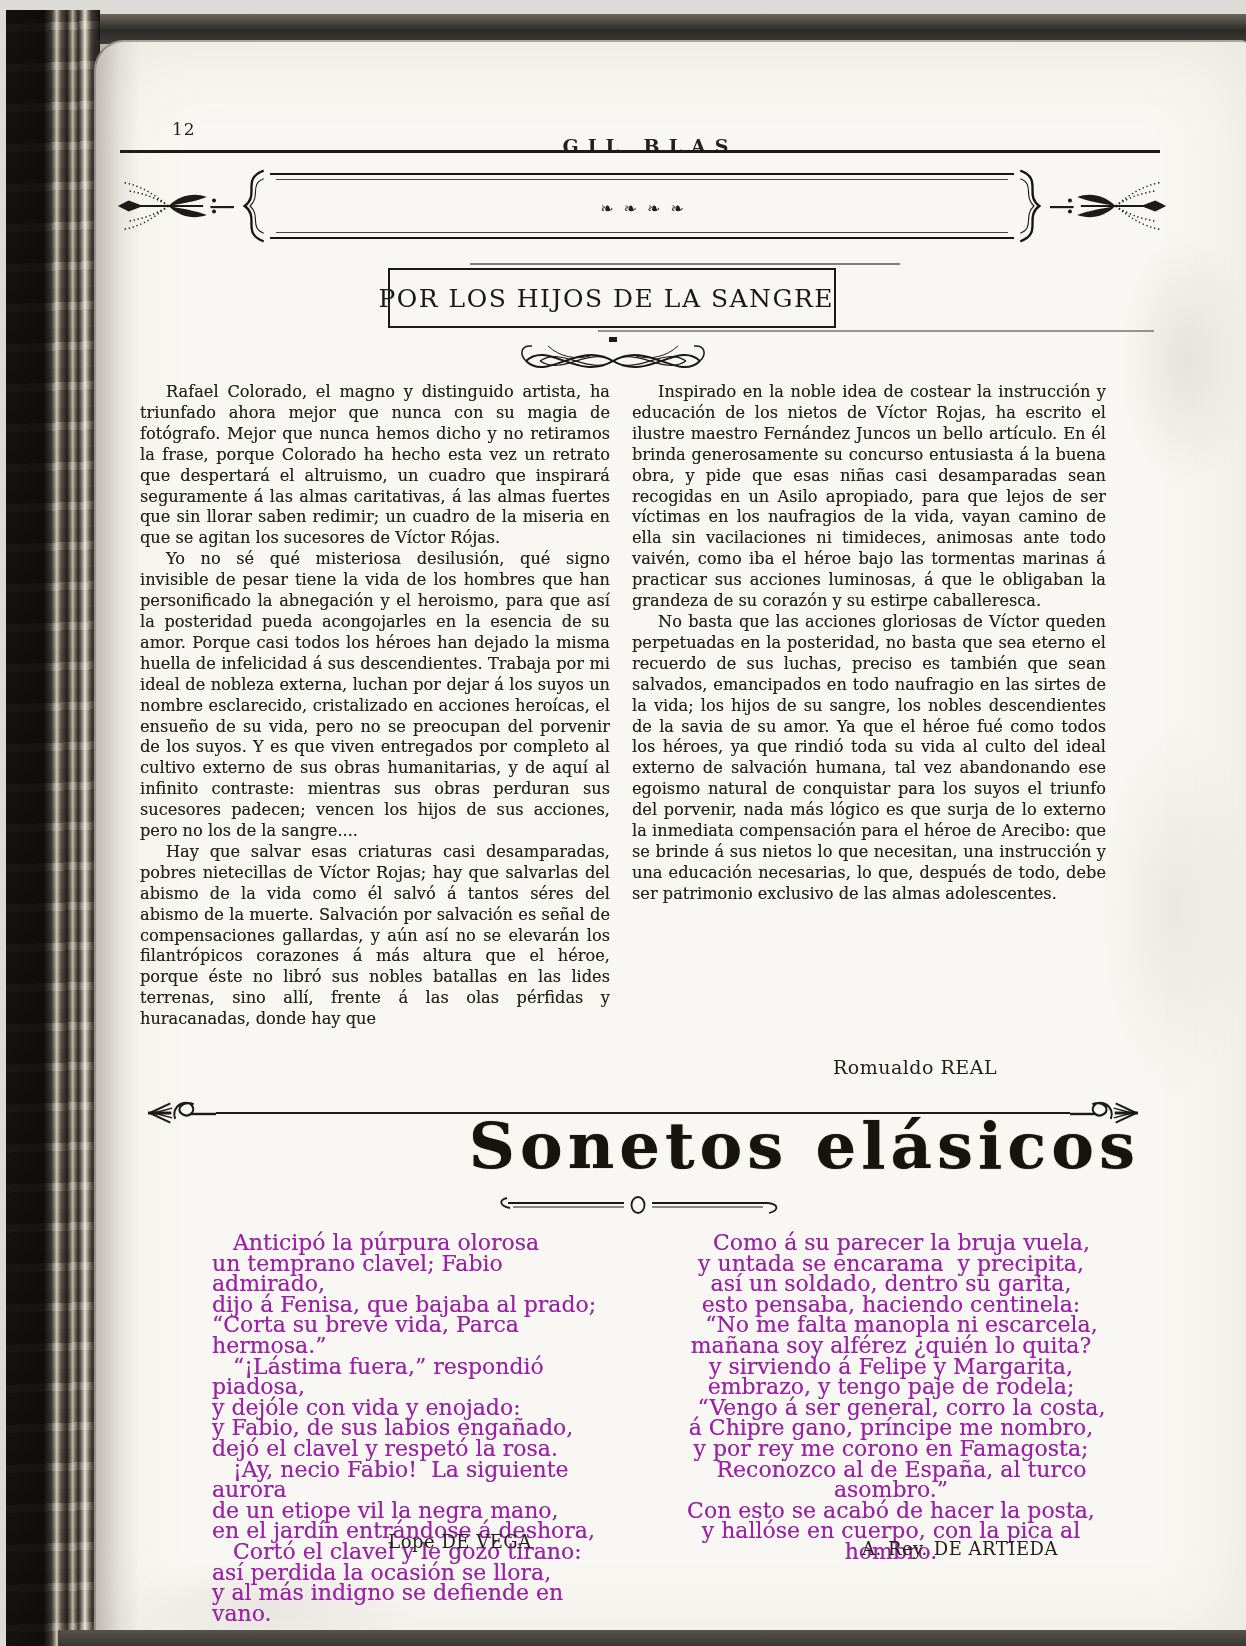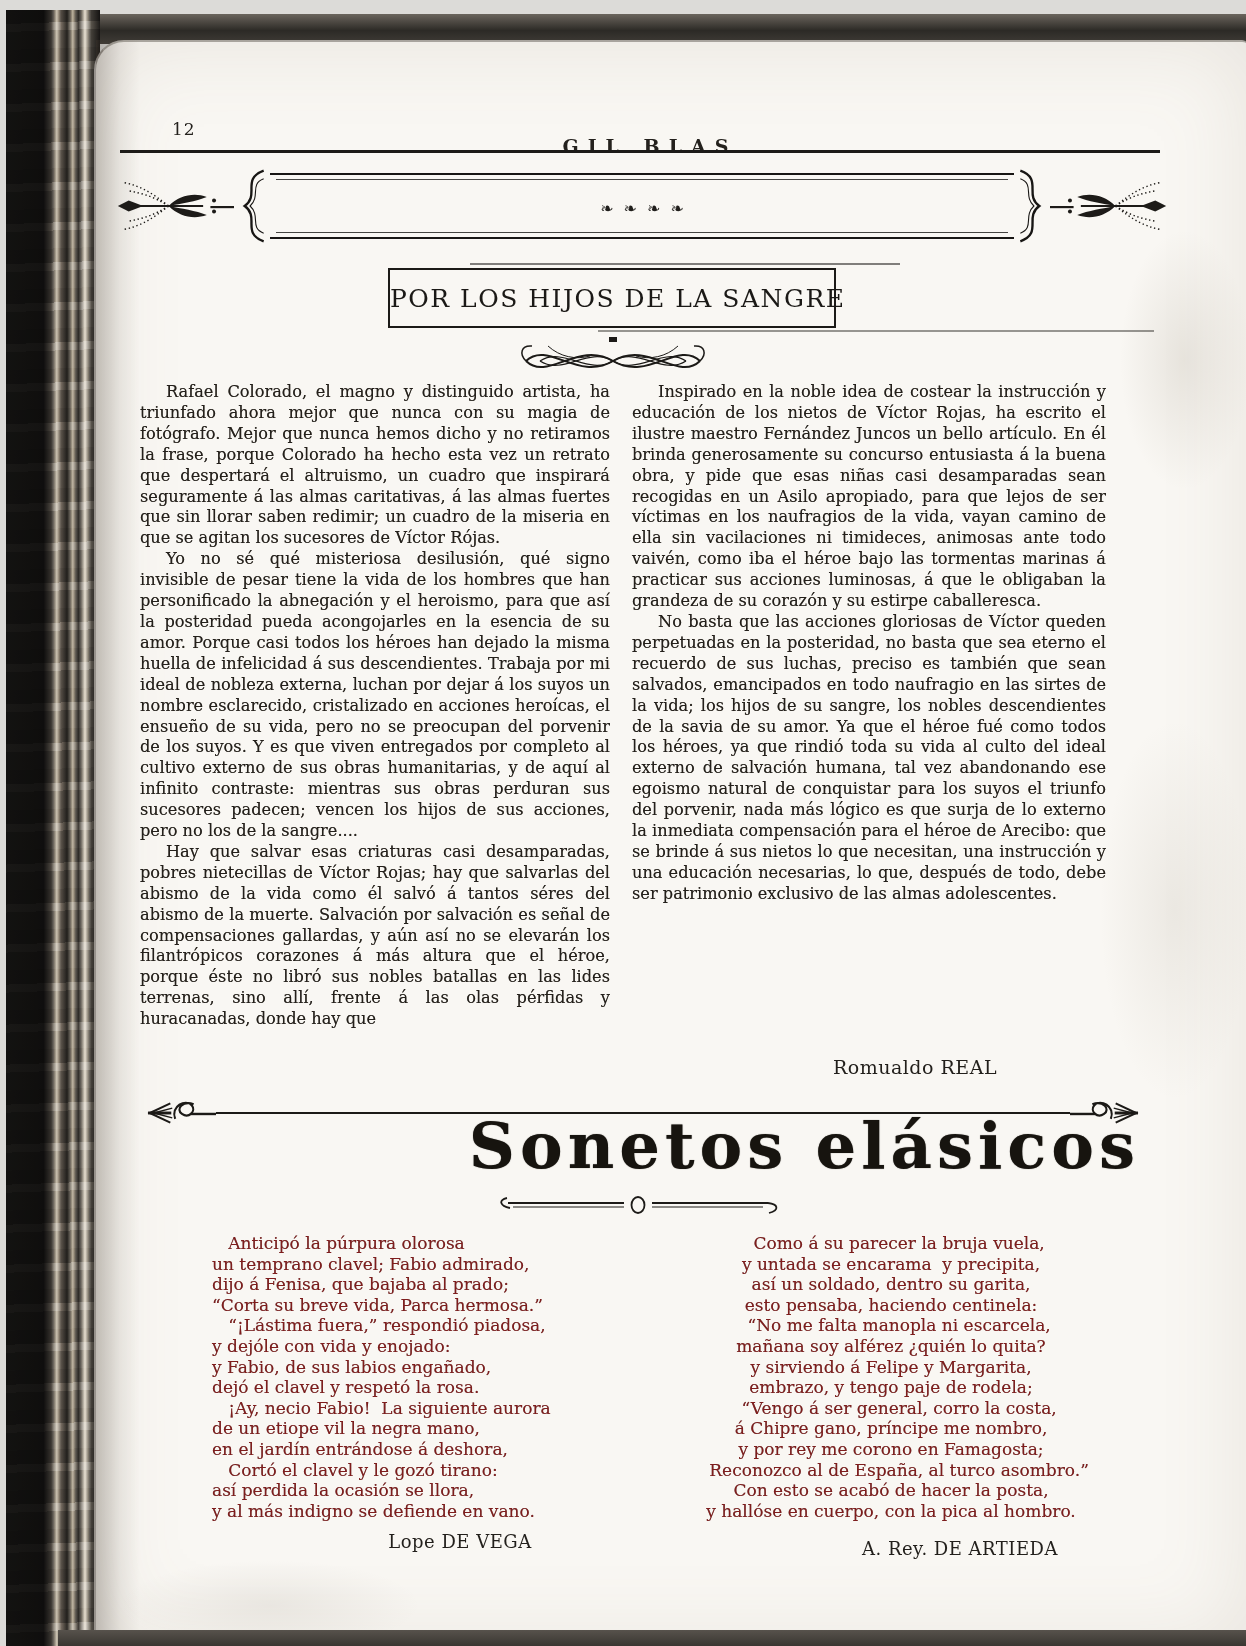--- a/index.html
+++ b/index.html
@@ -54,42 +54,42 @@
     display:flex;align-items:center;justify-content:center;}
   .banner-box:before{content:"";position:absolute;left:6px;right:6px;top:4px;bottom:4px;
     border-top:1px solid rgba(24,22,20,.8);border-bottom:1px solid rgba(24,22,20,.8);}
   .banner-title{font-size:33px;letter-spacing:17px;padding-left:17px;color:#1c1a17;}
   .fleuron{font-family:"DejaVu Sans",sans-serif;font-size:16px;color:#201e1b;margin:0 5px;
     transform:translateY(2px);display:inline-block;}
   .mirror{transform:scaleX(-1);}
   
   .title-topline{left:470px;top:263px;width:430px;height:1.5px;background:rgba(30,27,23,.55);}
   .title-box{left:388px;top:268px;width:444px;height:56px;border:2.5px solid #1c1a17;
-    display:flex;align-items:center;justify-content:flex-start;}
+    display:flex;align-items:center;justify-content:flex-end;}
   .title-box span{font-size:25px;letter-spacing:1.5px;white-space:nowrap;color:#1b1916;}
   .artifact-line{left:598px;top:330px;width:556px;height:1.5px;background:rgba(32,29,25,.45);}
   .knot{left:518px;top:336px;}
   
   .col{font-size:16.2px;line-height:20.9px;text-align:justify;color:#24201b;
     text-shadow:0 0 .5px rgba(45,40,33,.55);}
   .col .para{text-indent:26px;margin:0;}
   .col-left{left:140px;top:382px;width:470px;}
   .col-right{left:632px;top:382px;width:474px;}
   .sig{font-size:19px;letter-spacing:.5px;color:#221f1b;}
   .sig-real{left:760px;top:1056px;width:310px;text-align:center;}
   
   .divider{left:146px;top:1096px;width:994px;height:34px;display:flex;align-items:center;}
   .divider .rule{flex:1;height:2.5px;background:#1c1a17;}
   
   .section-title{left:140px;top:1108px;width:1000px;text-align:right;
     font-size:64px;font-weight:bold;letter-spacing:5px;color:#17140f;
     text-shadow:0 0 1px rgba(23,20,15,.6);}
   .subdivider{left:496px;top:1194px;}
   
-  .poem{font-size:17px;line-height:20.6px;white-space:pre-wrap;color:#7f1d1d;
+  .poem{font-size:22px;line-height:20.6px;white-space:pre-wrap;color:#a21caf;
     text-shadow:0 0 .5px rgba(45,40,33,.5);}
   .poem-left{left:212px;top:1233px;width:410px;}
   .poem-right{left:676px;top:1233px;width:430px;text-align:center;}
   .sig-vega{left:310px;top:1531px;width:300px;text-align:center;font-size:18px;}
   .sig-artieda{left:790px;top:1538px;width:340px;text-align:center;font-size:18px;}
 </style>
 </head>
 <body>
 
 <div class="topstrip"></div>

